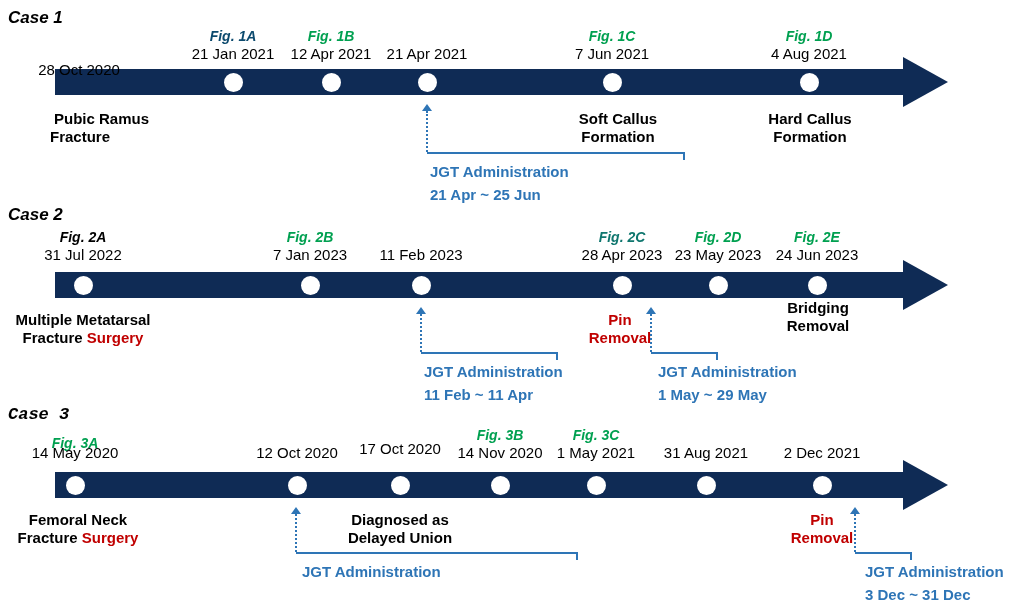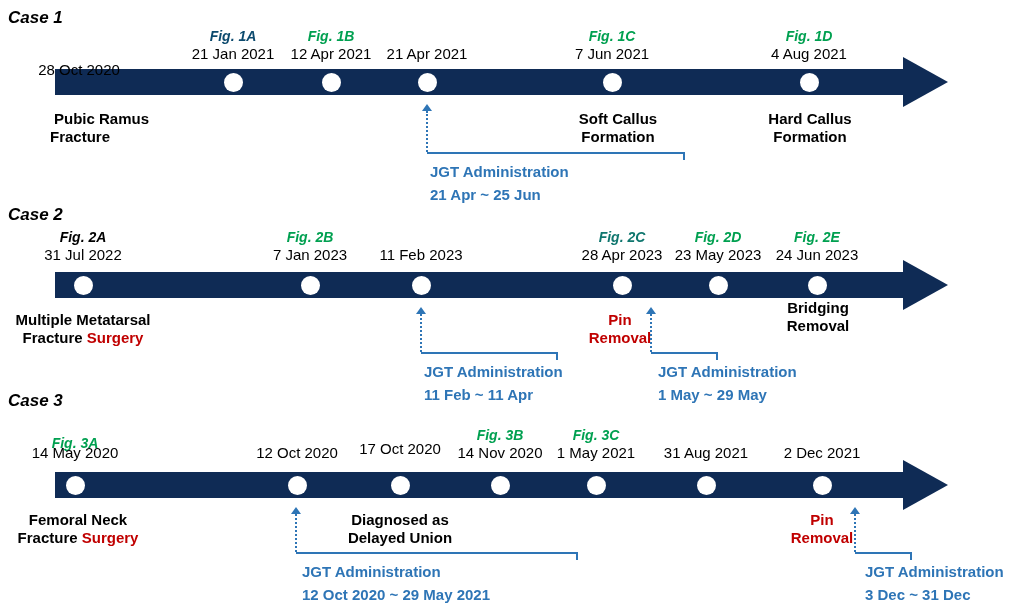--- a/index.html
+++ b/index.html
@@ -103,21 +103,21 @@
       <div>11 Feb ~ 11 Apr</div>
     </div>
     <div class="abs uphead" style="left: 646px; top: 307px; border-bottom-color: rgb(46, 117, 182);"></div>
     <div class="abs dotline" style="left: 650px; top: 314px; height: 38px; border-left-color: rgb(46, 117, 182);"></div>
     <div class="abs bracket" style="left: 651px; top: 352px; width: 67px; background: rgb(46, 117, 182);"></div>
     <div class="abs tick" style="left: 716px; top: 352px; background: rgb(46, 117, 182);"></div>
     <div class="abs jgt" style="left: 658px; top: 360px; color: rgb(46, 117, 182);">
       <div>JGT Administration</div>
       <div>1 May ~ 29 May</div>
     </div>
-    <div class="abs case-label" style="left: 8px; top: 391px;">Case 3</div>
+    <div class="abs case-label" style="left: 8px; top: 405px; font-family: Liberation Mono, monospace;">Case 3</div>
     <div class="abs shaft" style="left: 55px; top: 472px; width: 848px; background: rgb(15, 43, 85);"></div>
     <div class="abs head" style="left: 903px; top: 460px; border-left-color: rgb(15, 43, 85);"></div>
     <div class="abs fig" style="left: 75px; top: 427px; color: rgb(0, 160, 80); margin-top: 8px;">Fig. 3A</div>
     <div class="abs date" style="left: 75px; top: 444px;">14 May 2020</div>
     <div class="abs dot" style="left: 65.5px; top: 475.5px; background: rgb(255, 255, 255);"></div>
     <div class="abs date" style="left: 297px; top: 444px;">12 Oct 2020</div>
     <div class="abs dot" style="left: 287.5px; top: 475.5px; background: rgb(255, 255, 255);"></div>
     <div class="abs date" style="left: 400px; top: 440px;">17 Oct 2020</div>
     <div class="abs dot" style="left: 390.5px; top: 475.5px; background: rgb(255, 255, 255);"></div>
     <div class="abs fig" style="left: 500px; top: 427px; color: rgb(0, 160, 80); font-style: italic;">Fig. 3B</div>
@@ -141,21 +141,20 @@
     <div class="abs note" style="left: 822px; top: 511px;">
       <div><span style="color: rgb(192, 0, 0);">Pin</span></div>
       <div><span style="color: rgb(192, 0, 0);">Removal</span></div>
     </div>
     <div class="abs uphead" style="left: 291px; top: 507px; border-bottom-color: rgb(46, 117, 182);"></div>
     <div class="abs dotline" style="left: 295px; top: 514px; height: 38px; border-left-color: rgb(46, 117, 182);"></div>
     <div class="abs bracket" style="left: 296px; top: 552px; width: 282px; background: rgb(46, 117, 182);"></div>
     <div class="abs tick" style="left: 576px; top: 552px; background: rgb(46, 117, 182);"></div>
     <div class="abs jgt" style="left: 302px; top: 560px; color: rgb(46, 117, 182);">
       <div>JGT Administration</div>
-      <div>12 Oct 2020 ~ 29 May 2021</div>
     </div>
     <div class="abs uphead" style="left: 850px; top: 507px; border-bottom-color: rgb(46, 117, 182);"></div>
     <div class="abs dotline" style="left: 854px; top: 514px; height: 38px; border-left-color: rgb(46, 117, 182);"></div>
     <div class="abs bracket" style="left: 855px; top: 552px; width: 57px; background: rgb(46, 117, 182);"></div>
     <div class="abs tick" style="left: 910px; top: 552px; background: rgb(46, 117, 182);"></div>
     <div class="abs jgt" style="left: 865px; top: 560px; color: rgb(46, 117, 182);">
       <div>JGT Administration</div>
       <div>3 Dec ~ 31 Dec</div>
     </div>
   </div>

